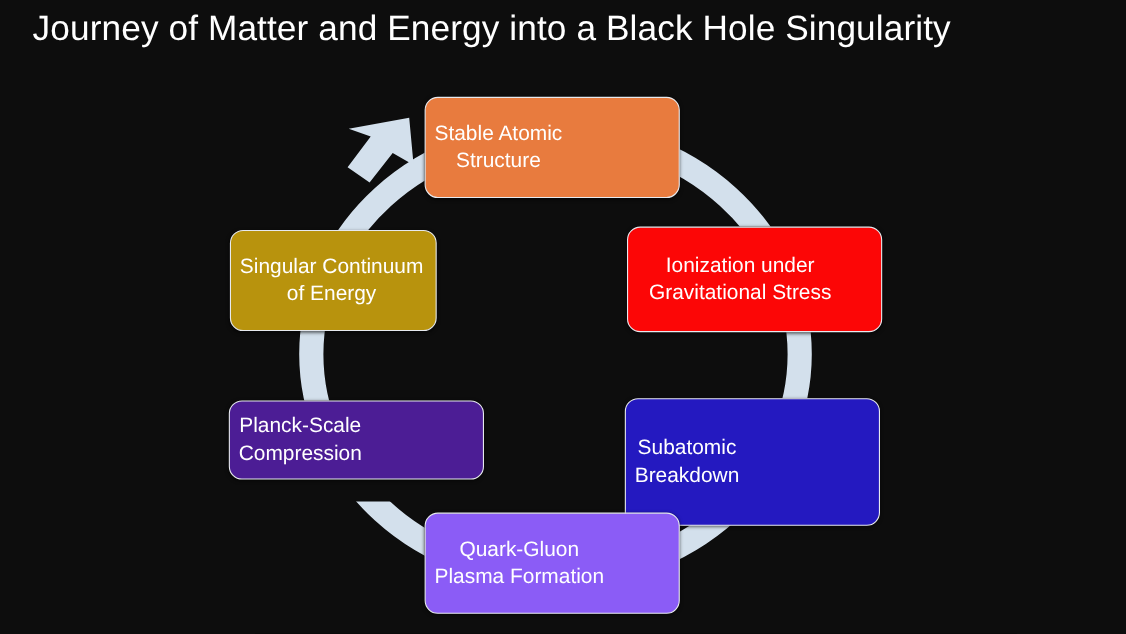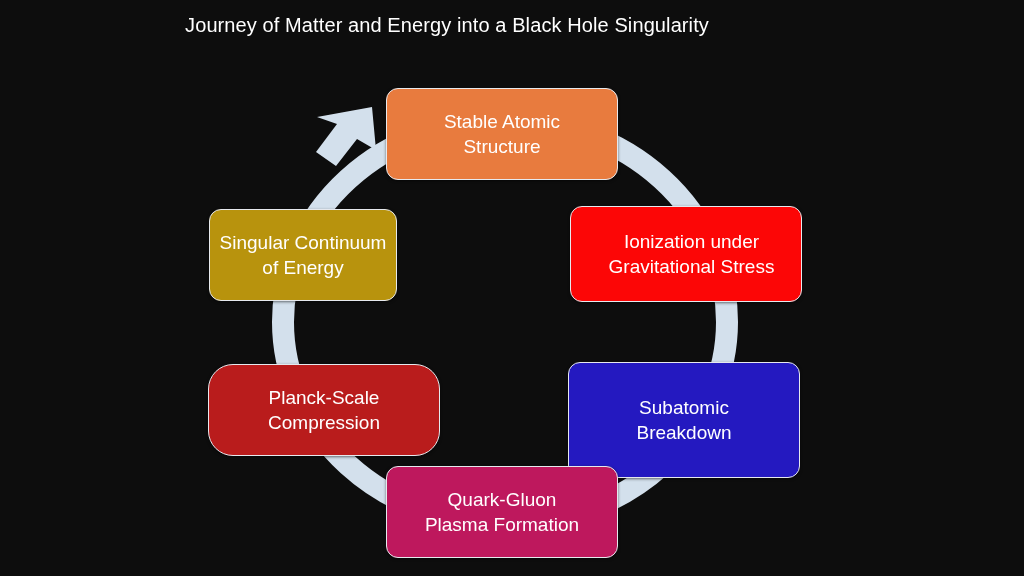--- a/index.html
+++ b/index.html
@@ -19,41 +19,40 @@
     height: 576px;
     background: #0d0d0d;
   }
   #page-title {
     position: absolute;
     left: 0;
     top: 8px;
     width: 894px;
     text-align: center;
     color: #ffffff;
-    font-size: 20px;
+    font-size: 32px;
     font-weight: 400;
     letter-spacing: 0.1px;
     line-height: 34px;
     white-space: nowrap;
   }
   #ring-layer {
     position: absolute;
     left: 0;
     top: 0;
     width: 1024px;
     height: 576px;
   }
   .node {
     position: absolute;
     box-sizing: border-box;
     border-radius: 12px;
     border: 1.5px solid #e6e9ee;
     display: flex;
     align-items: center;
-    justify-content: center;
     text-align: center;
     color: #ffffff;
     font-size: 19px;
     line-height: 25px;
     font-weight: 400;
     padding: 4px 8px;
     white-space: pre-line;
     box-shadow: 0 1px 3px rgba(0,0,0,0.55);
   }
 </style>
@@ -95,26 +94,26 @@
   <div class="node" style="left:570px; top:206px; width:232px; height:96px; background:#fc0606;padding-left:19px;">
     <span>Ionization under
 Gravitational Stress</span>
   </div>
 
   <div class="node" style="left:568px; top:362px; width:232px; height:116px; background:#2419c0;">
     <span>Subatomic
 Breakdown</span>
   </div>
 
-  <div class="node" style="left:386px; top:466px; width:232px; height:92px; background:#be185d;">
+  <div class="node" style="left:386px; top:466px; width:232px; height:92px; background:#8b5cf6;">
     <span>Quark-Gluon
 Plasma Formation</span>
   </div>
 
-  <div class="node" style="left:208px; top:364px; width:232px; height:92px; background:#b91c1c;border-radius:25px;">
+  <div class="node" style="left:208px; top:364px; width:232px; height:72px; background:#4c1d95;">
     <span>Planck-Scale
 Compression</span>
   </div>
 
   <div class="node" style="left:209px; top:209px; width:188px; height:92px; background:#b8930d;">
     <span>Singular Continuum
 of Energy</span>
   </div>
 
 </div>

